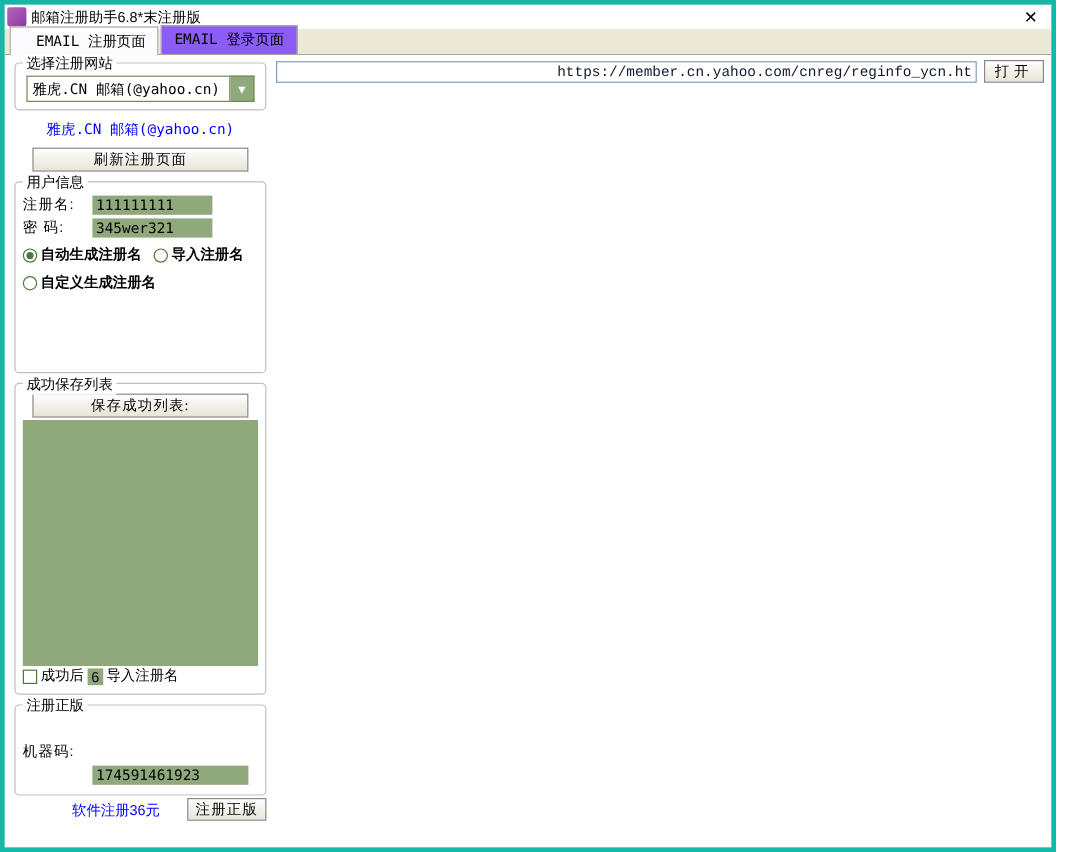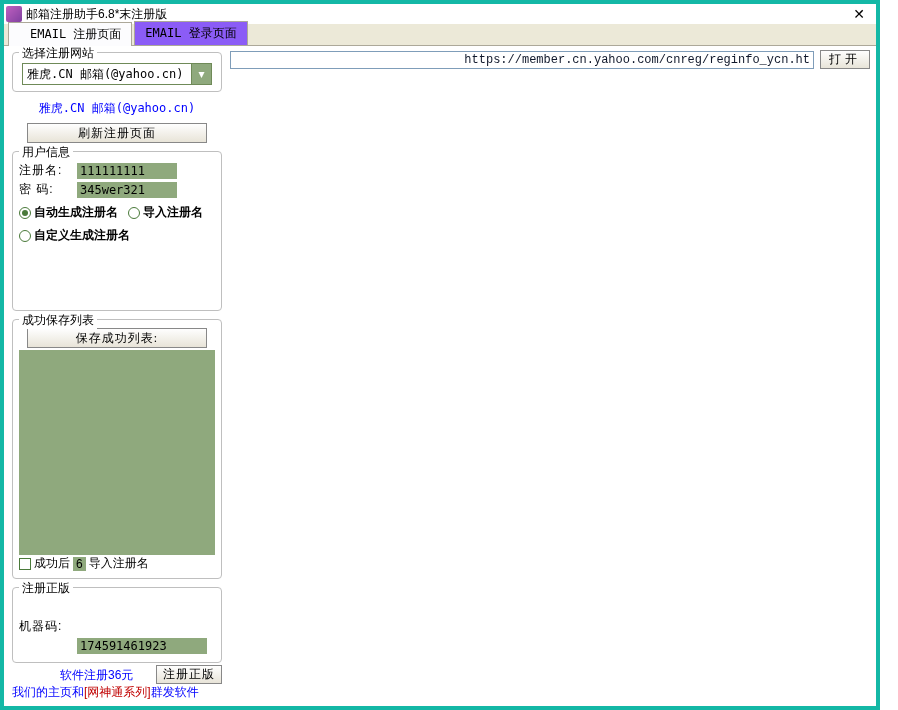--- a/index.html
+++ b/index.html
@@ -123,23 +123,20 @@
           <div class="formlabel">机器码:</div>
           <input class="greeninput wide" value="174591461923" style="">
         </div>
       </div>
 
       <div class="footerlinks">
         <div style="display:flex;justify-content:space-between;align-items:center;margin-left:48px;">
           <span class="blue">软件注册36元</span>
           <button class="btn" style="letter-spacing:1px;padding:0 6px;">注册正版</button>
         </div>
-        <div>
-          <span class="blue">我们的主页和</span><span class="red">[网神通系列]</span><span class="blue">群发软件</span>
-        </div>
       </div>
 
     </div>
 
     <div class="mainpane">
       <div class="urlrow">
         <input class="urlfield" value="https://member.cn.yahoo.com/cnreg/reginfo_ycn.ht" style="">
         <button class="btn">打开</button>
       </div>
     </div>

